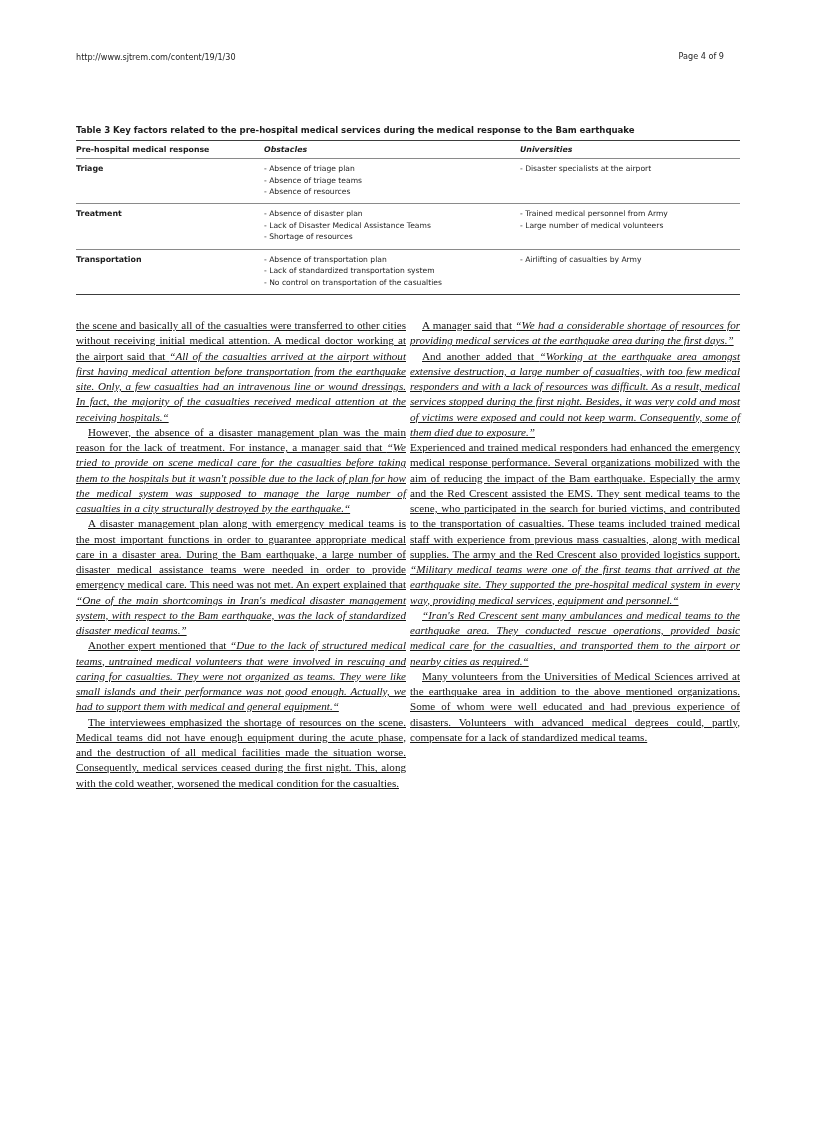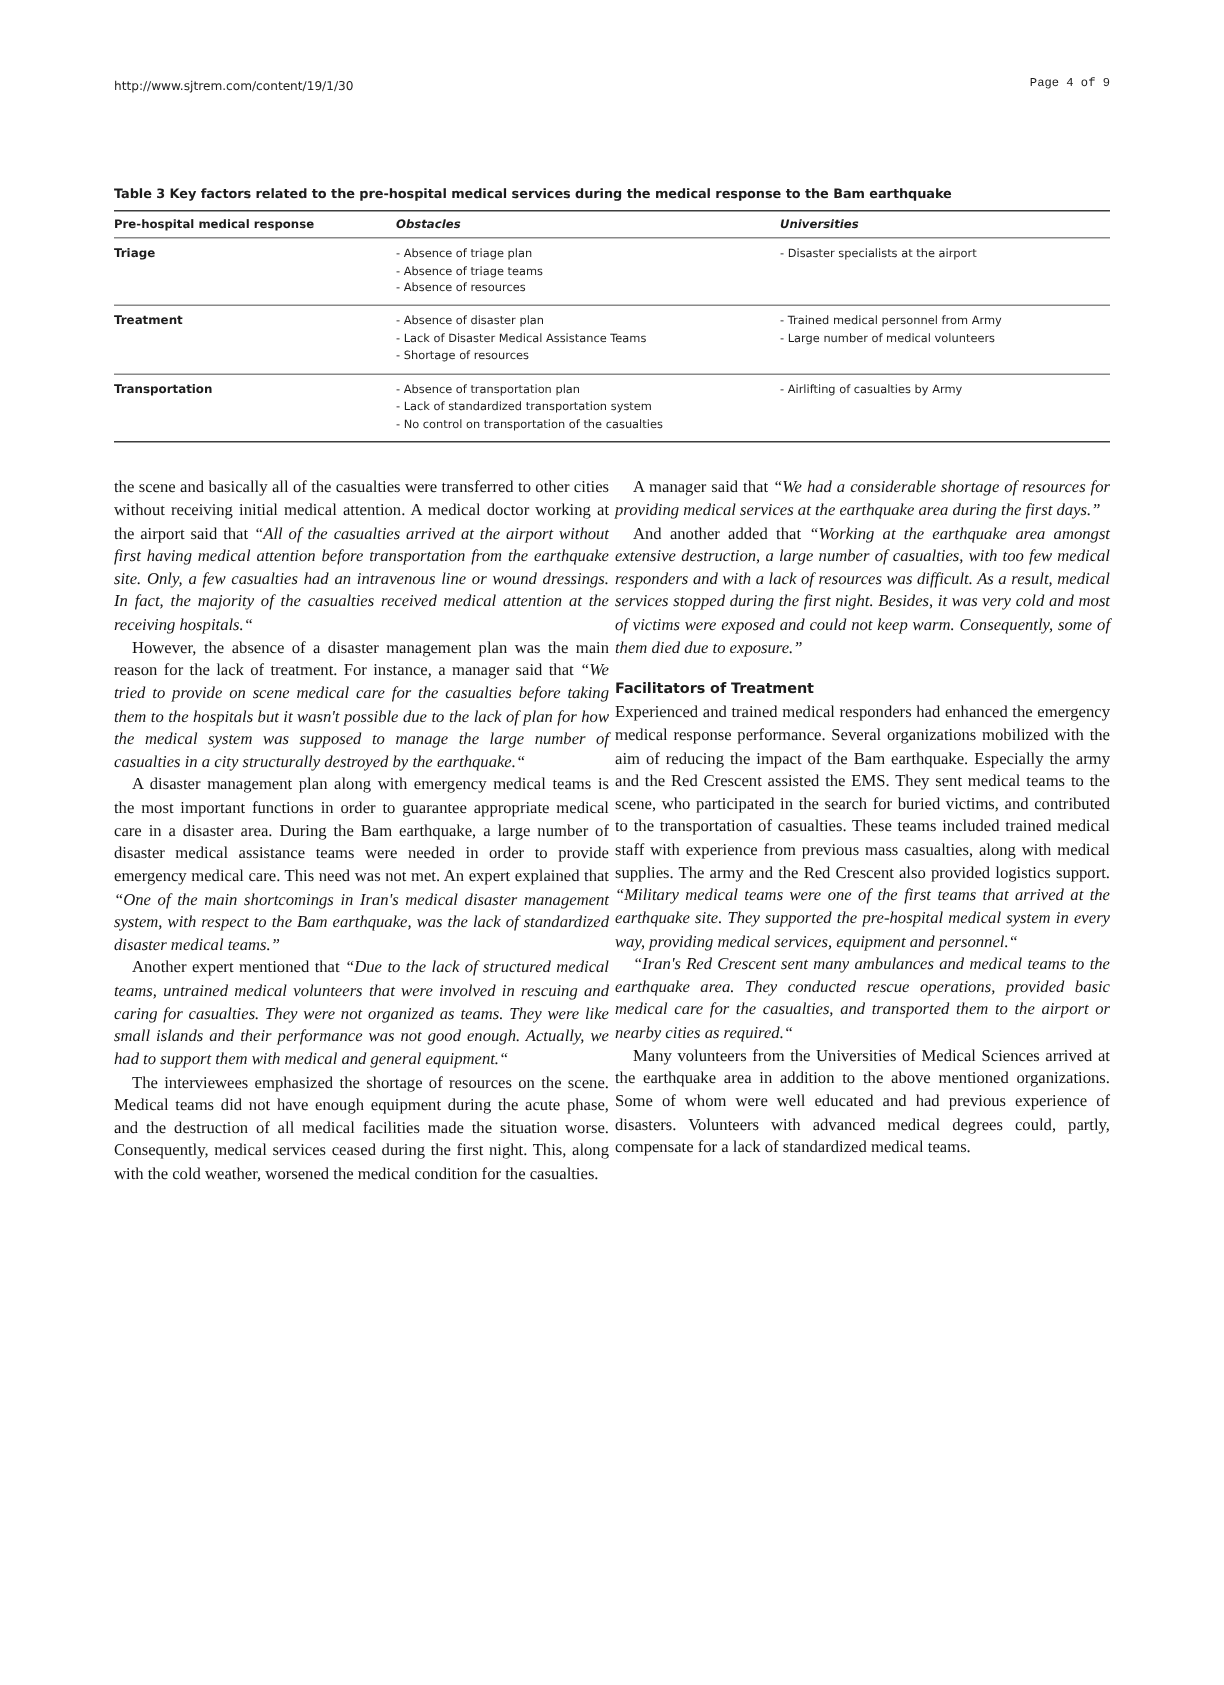--- a/index.html
+++ b/index.html
@@ -37,24 +37,23 @@
   .runhead-line1 {
     display: block;
     position: relative;
     white-space: nowrap;
   }
   .runhead-cite { font-style: normal; }
   .runhead-cite .ital { font-style: italic; }
   .runhead-cite .bold { font-weight: bold; font-style: normal; }
   .runhead-page {
     position: absolute;
-    right: 0;
+    right: 16px;
     top: 0;
     font-style: normal;
-    font-family: Liberation Mono, monospace;
   }
   .runhead-line2 {
     display: block;
     margin-top: 0.5px;
     white-space: nowrap;
   }
 
   
   .table-wrap {
     position: absolute;
@@ -122,20 +121,21 @@
     text-justify: inter-word;
     color: #131313;
     -webkit-hyphens: none;
     hyphens: none;
   }
   .col-left  { left: 76px; }
   .col-right { left: 410px; }
 
   .col p {
     margin: 0;
+    text-decoration: underline;
   }
   .col p.indent {
     text-indent: 12px;
   }
   .col p.quote {
     font-style: italic;
   }
   .col .q { font-style: italic; }
 
   .subhead {
@@ -233,19 +233,18 @@
     <p><span>the scene and basically all of the casualties were transferred to other cities without receiving initial medical attention. A medical doctor working at the airport said that </span><span class="q">“All of the casualties arrived at the airport without first having medical attention before transportation from the earthquake site. Only, a few casualties had an intravenous line or wound dressings. In fact, the majority of the casualties received medical attention at the receiving hospitals.“</span></p>
     <p class="indent"><span>However, the absence of a disaster management plan was the main reason for the lack of treatment. For instance, a manager said that </span><span class="q">“We tried to provide on scene medical care for the casualties before taking them to the hospitals but it wasn't possible due to the lack of plan for how the medical system was supposed to manage the large number of casualties in a city structurally destroyed by the earthquake.“</span></p>
     <p class="indent"><span>A disaster management plan along with emergency medical teams is the most important functions in order to guarantee appropriate medical care in a disaster area. During the Bam earthquake, a large number of disaster medical assistance teams were needed in order to provide emergency medical care. This need was not met. An expert explained that </span><span class="q">“One of the main shortcomings in Iran's medical disaster management system, with respect to the Bam earthquake, was the lack of standardized disaster medical teams.”</span></p>
     <p class="indent"><span>Another expert mentioned that </span><span class="q">“Due to the lack of structured medical teams, untrained medical volunteers that were involved in rescuing and caring for casualties. They were not organized as teams. They were like small islands and their performance was not good enough. Actually, we had to support them with medical and general equipment.“</span></p>
     <p class="indent">The interviewees emphasized the shortage of resources on the scene. Medical teams did not have enough equipment during the acute phase, and the destruction of all medical facilities made the situation worse. Consequently, medical services ceased during the first night. This, along with the cold weather, worsened the medical condition for the casualties.</p>
   </div>
 
   <div class="col col-right">
     <p class="indent"><span>A manager said that </span><span class="q">“We had a considerable shortage of resources for providing medical services at the earthquake area during the first days.”</span></p>
     <p class="indent"><span>And another added that </span><span class="q">“Working at the earthquake area amongst extensive destruction, a large number of casualties, with too few medical responders and with a lack of resources was difficult. As a result, medical services stopped during the first night. Besides, it was very cold and most of victims were exposed and could not keep warm. Consequently, some of them died due to exposure.”</span></p>
-    <h2 class="subhead">Facilitators of Treatment</h2>
     <p><span>Experienced and trained medical responders had enhanced the emergency medical response performance. Several organizations mobilized with the aim of reducing the impact of the Bam earthquake. Especially the army and the Red Crescent assisted the EMS. They sent medical teams to the scene, who participated in the search for buried victims, and contributed to the transportation of casualties. These teams included trained medical staff with experience from previous mass casualties, along with medical supplies. The army and the Red Crescent also provided logistics support. </span><span class="q">“Military medical teams were one of the first teams that arrived at the earthquake site. They supported the pre-hospital medical system in every way, providing medical services, equipment and personnel.“</span></p>
     <p class="indent quote">“Iran's Red Crescent sent many ambulances and medical teams to the earthquake area. They conducted rescue operations, provided basic medical care for the casualties, and transported them to the airport or nearby cities as required.“</p>
     <p class="indent">Many volunteers from the Universities of Medical Sciences arrived at the earthquake area in addition to the above mentioned organizations. Some of whom were well educated and had previous experience of disasters. Volunteers with advanced medical degrees could, partly, compensate for a lack of standardized medical teams.</p>
   </div>
 
 </div>
 
 </body></html>

